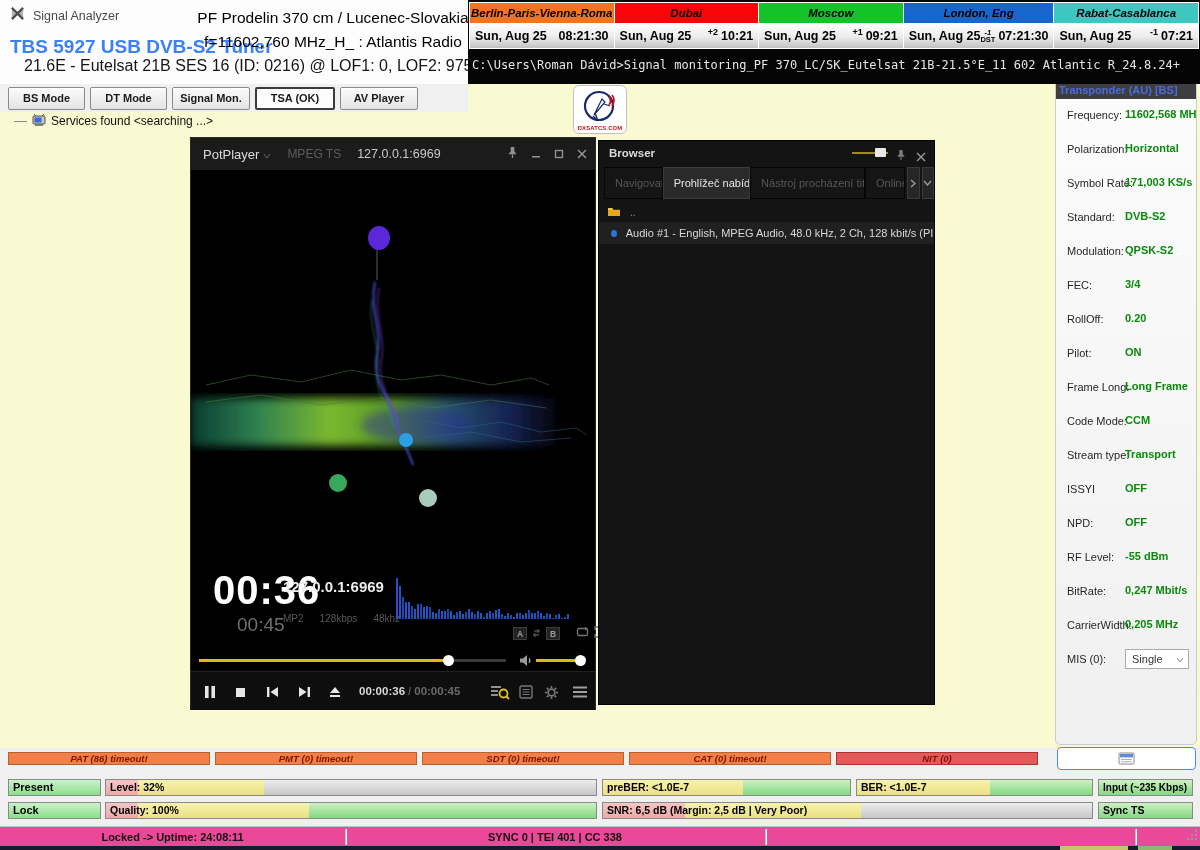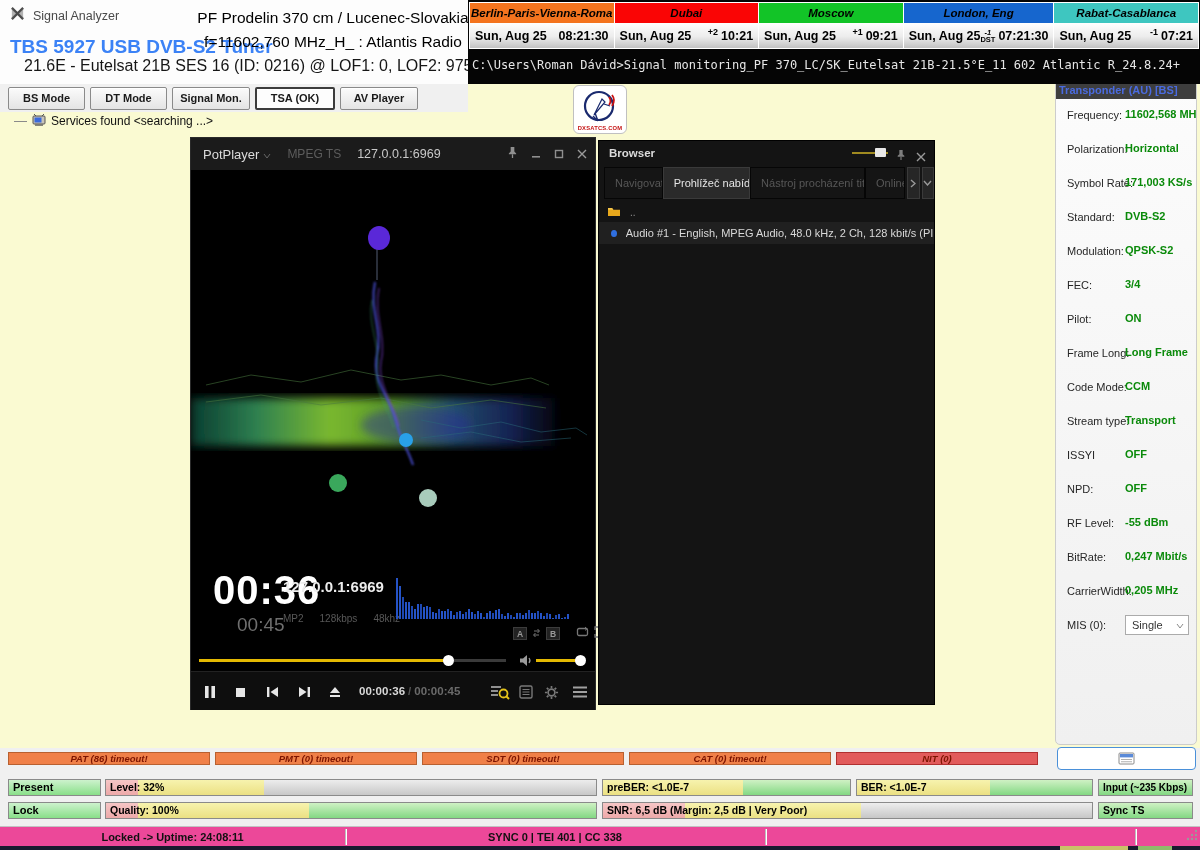--- a/index.html
+++ b/index.html
@@ -553,20 +553,24 @@
         </div>
       <div class="tp-row">
           <span class="l">Modulation:</span>
           <span class="v">QPSK-S2</span>
         </div>
       <div class="tp-row">
           <span class="l">FEC:</span>
           <span class="v">3/4</span>
         </div>
       <div class="tp-row">
+          <span class="l">RollOff:</span>
+          <span class="v">0.20</span>
+        </div>
+      <div class="tp-row">
           <span class="l">Pilot:</span>
           <span class="v">ON</span>
         </div>
       <div class="tp-row">
           <span class="l">Frame Long:</span>
           <span class="v">Long Frame</span>
         </div>
       <div class="tp-row">
           <span class="l">Code Mode:</span>
           <span class="v">CCM</span>

